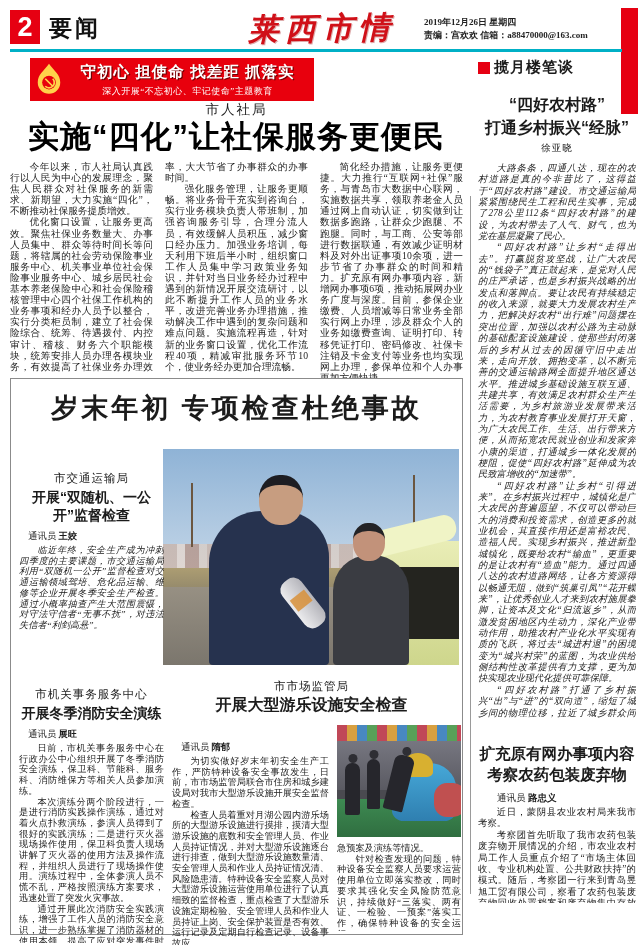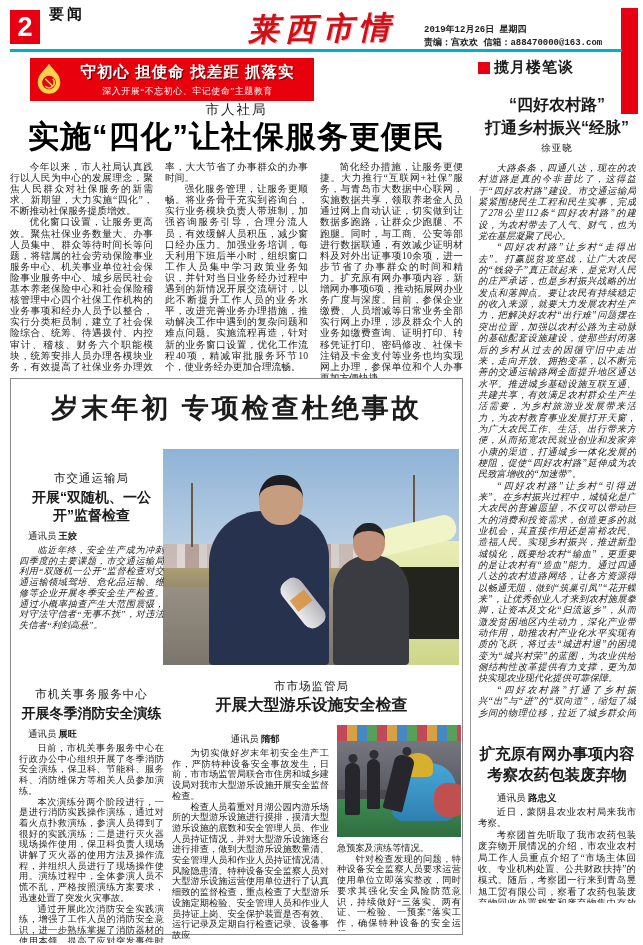--- a/index.html
+++ b/index.html
@@ -3,26 +3,26 @@
 <meta charset="utf-8">
 <style>
   * { margin:0; padding:0; box-sizing:border-box; }
   html,body { background:#e8e8e8; }
   body { font-family:"Liberation Serif","DejaVu Serif",serif; color:#1b1b1b; }
   .page { position:relative; width:643px; height:945px; background:#ffffff; margin:0 auto; overflow:hidden; }
 
   
   .pagenum { position:absolute; left:10px; top:10px; width:30px; height:34px; background:#e60012; color:#fff;
              font-family:"Liberation Sans","DejaVu Sans",sans-serif; font-weight:bold; font-size:27px; line-height:34px; text-align:center; }
-  .section-title { position:absolute; left:49px; top:5px; font-family:"Liberation Sans","DejaVu Sans",sans-serif;
-             font-weight:900; font-size:15px; letter-spacing:3px; color:#111; }
+  .section-title { position:absolute; left:49px; top:13px; font-family:"Liberation Sans","DejaVu Sans",sans-serif;
+             font-weight:900; font-size:23px; letter-spacing:3px; color:#111; }
   .masthead { position:absolute; left:50%; top:8px; transform:translateX(-50%) rotate(-1deg); color:#d01018;
              font-size:31px; font-weight:bold; font-style:italic; letter-spacing:6px; white-space:nowrap;
              text-shadow:1px 1px 0 rgba(160,20,20,.35); }
-  .header-meta { position:absolute; left:424px; top:24px; width:196px; font-family:Liberation Mono, monospace;
+  .header-meta { position:absolute; left:424px; top:16px; width:196px; font-family:Liberation Serif, serif;
              font-size:9px; font-weight:bold; line-height:13px; color:#222; }
   .red-bar { position:absolute; left:621px; top:8px; width:17px; height:106px; background:#e60012; }
   .cyan-rule { position:absolute; left:10px; top:49px; width:612px; height:3px; background:#00b0c6; }
 
   
   .banner { position:absolute; left:30px; top:58px; width:284px; height:43px; background:#e8000d; color:#fff;
             display:flex; align-items:center; padding:2px 8px 2px 4px; }
   .banner-emblem { width:30px; height:36px; flex:0 0 30px; margin-right:5px; }
   .banner-text { flex:1; text-align:center; }
   .banner-slogan { font-family:"Liberation Sans","DejaVu Sans",sans-serif; font-weight:900; font-size:15.5px;
@@ -227,21 +227,21 @@
           <p>本次演练分两个阶段进行，一是进行消防实践操作演练，通过对着火点扑救演练，参演人员得到了很好的实践演练；二是进行灭火器现场操作使用，保卫科负责人现场讲解了灭火器的使用方法及操作流程，并组织人员进行了现场操作使用。演练过程中，全体参演人员不慌不乱，严格按照演练方案要求，迅速处置了突发火灾事故。</p>
           <p>通过开展此次消防安全实践演练，增强了工作人员的消防安全意识，进一步熟练掌握了消防器材的使用本领，提高了应对突发事件时的应急处置能力，为做好冬季消防安全工作打下了坚实的基础。</p>
         </div>
     </div>
 
     <div class="art artC-head">
       <div class="art-kicker">市市场监管局</div>
       <div class="art-headline">开展大型游乐设施安全检查</div>
     </div>
     <div class="art artC-col1">
-      <div class="art-byline" style="margin-top:8px;text-align:center;">
+      <div class="art-byline" style="margin-top:16px;">
         <span>通讯员</span>
         <span class="byline-name">隋郁</span>
       </div>
       <div class="art-body" style="height:192px;">
           <p>为切实做好岁末年初安全生产工作，严防特种设备安全事故发生，日前，市市场监管局联合市住房和城乡建设局对我市大型游乐设施开展安全监督检查。</p>
           <p>检查人员着重对月湖公园内游乐场所的大型游乐设施进行摸排，摸清大型游乐设施的底数和安全管理人员、作业人员持证情况，并对大型游乐设施逐台进行排查，做到大型游乐设施数量清、安全管理人员和作业人员持证情况清、风险隐患清。特种设备安全监察人员对大型游乐设施运营使用单位进行了认真细致的监督检查，重点检查了大型游乐设施定期检验、安全管理人员和作业人员持证上岗、安全保护装置是否有效、运行记录及定期自行检查记录、设备事故应</p>
         </div>
     </div>
 
     <div class="photo2" aria-label="检查人员现场查看大型游乐设施">

